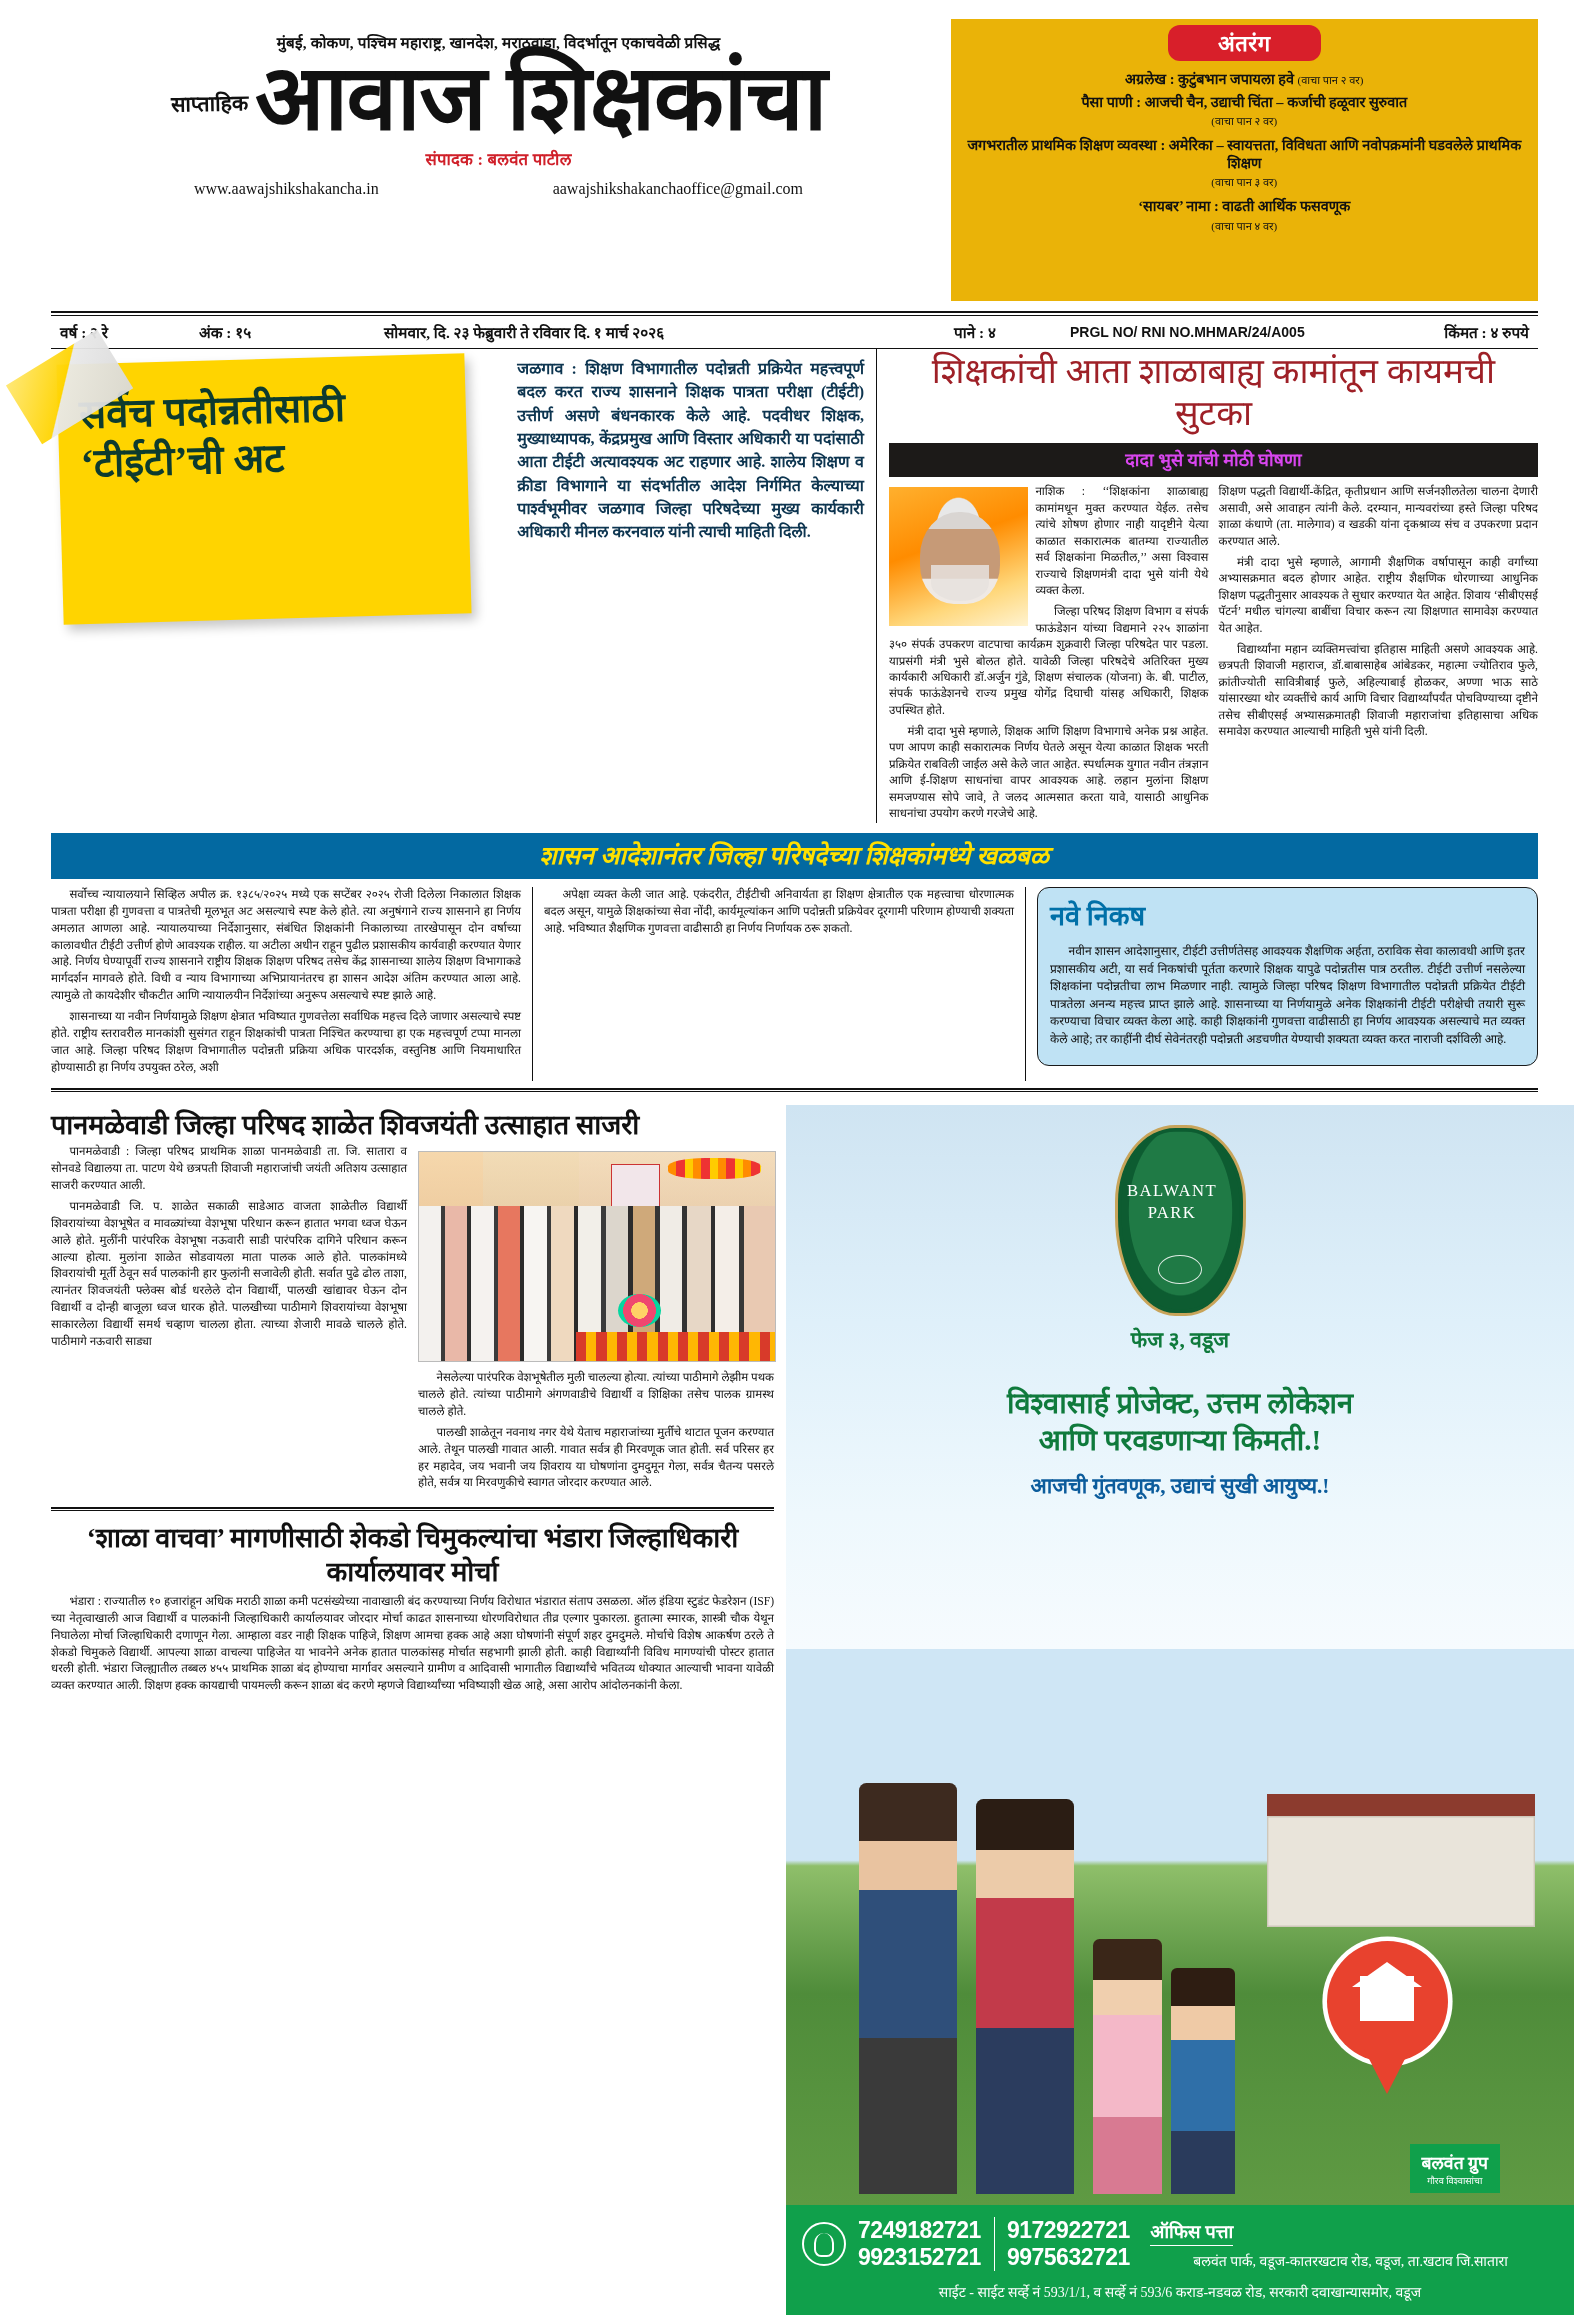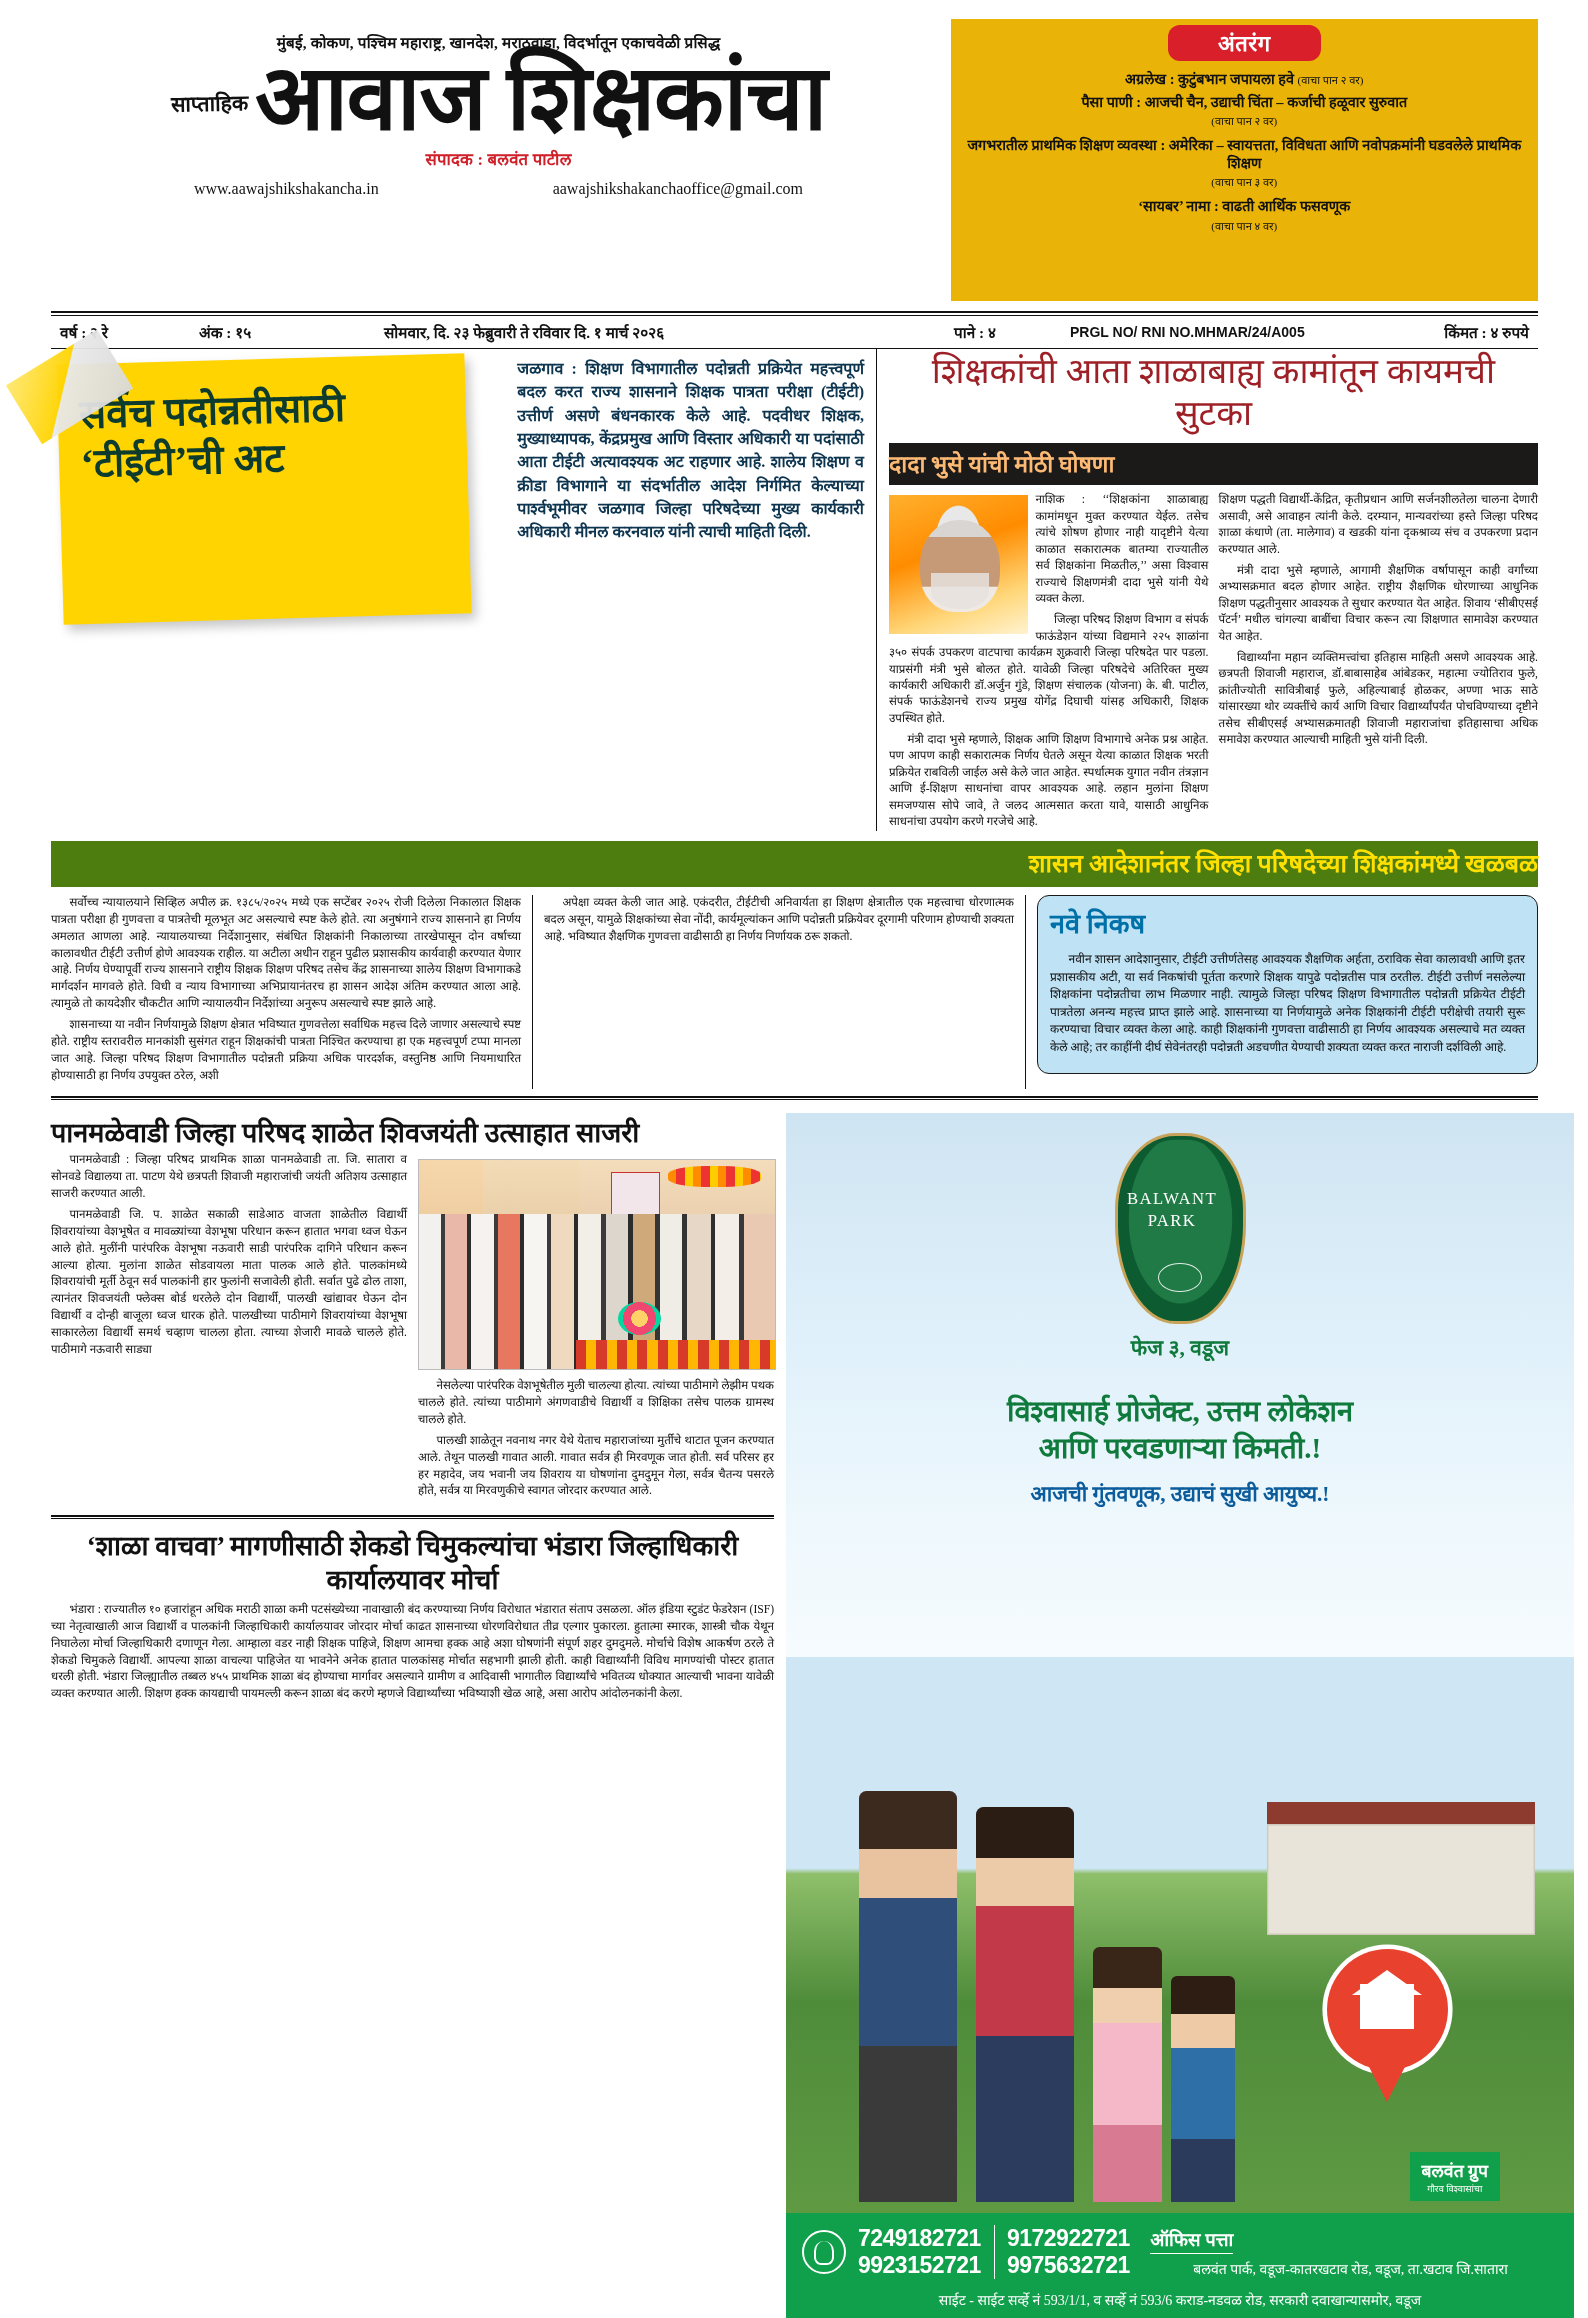--- a/index.html
+++ b/index.html
@@ -61,37 +61,37 @@
     content:"";position:absolute;left:-41px;top:-12px;width:107px;height:69px;
     background:linear-gradient(135deg,#ffe770 0%, #ffd400 45%, #e9e9e9 46%, #d9d9d9 100%);
     transform:rotate(-30deg);opacity:.95;
   }
   .sticky h1{margin:0;color:#0d3b2e;font-size:40px;line-height:1.22;font-weight:bold;}
 
   .lead-text{flex:1 1 auto;padding:8.3px 12px 0 12px;font-size:16px;line-height:1.46;
              color:#0d3550;text-align:justify;font-weight:bold;border-right:1.4px solid #111;}
   .lead-right{flex:0 0 649px;padding-left:12px;}
   .lead-head{color:#9e2027;font-size:35px;font-weight:normal;line-height:1.2;text-align:center;margin:2.8px 0 7.4px 0;}
-  .blackbar{background:#1c1a18;color:#fdba74;font-size:23px;font-weight:bold;text-align:left;padding:3.7px 0 6.5px 0;}
+  .blackbar{background:#1c1a18;color:#d946ef;font-size:18px;font-weight:bold;text-align:center;padding:3.7px 0 6.5px 0;}
   .three-col{display:flex;margin-top:7.4px;gap:10.2px;font-size:11.6px;line-height:1.42;text-align:justify;}
   .three-col .col{flex:1;}
   .bhuse-photo{width:139px;height:139px;float:left;margin:2.8px 7.4px 2.8px 0;
     background:
       radial-gradient(ellipse at 52% 64%, #cfa07e 0 20%, rgba(0,0,0,0) 21%),
       radial-gradient(ellipse at 50% 30%, #e8e8e8 0 22%, rgba(0,0,0,0) 23%),
       linear-gradient(160deg,#ffb02e 0%,#ff8c00 40%,#ffd77a 75%,#fff3d0 100%);
     border:0;position:relative;overflow:hidden;}
   .bhuse-photo .face{position:absolute;left:22%;top:18%;width:58%;height:66%;border-radius:48% 48% 42% 42%;
     background:linear-gradient(180deg,#d9d5d2 0 18%, #c69a77 19% 72%, #efe9e4 73% 100%);}
   .bhuse-photo .beard{position:absolute;left:30%;top:56%;width:42%;height:26%;border-radius:0 0 50% 50%;
     background:#e6e2de;opacity:.85;}
 
   
-  .yellow-band{background:#4d7c0f;color:#ffe000;font-size:25px;font-weight:bold;text-align:right;
-    padding:4.6px 0 7.4px 0;margin:10.2px 51px 0 51px;}
+  .yellow-band{background:#0369a1;color:#ffe000;font-size:25px;font-weight:bold;text-align:center;
+    padding:4.6px 0 7.4px 0;margin:10.2px 51px 0 51px;font-style:italic;}
 
   
   .body-cols{display:flex;padding:8.3px 51px 0 51px;gap:11px;}
   .bc{flex:1;font-size:11.6px;line-height:1.45;text-align:justify;}
   .bc p{margin:0 0 4.6px 0;text-indent:18.5px;}
   .sep-v{border-left:0.9px solid #111;}
 
   
   .nikash{background:#bfe2f4;border:1.9px solid #1a1a1a;border-radius:12px;padding:7.4px 12px 11px 12px;}
   .nikash h3{margin:1.9px 0 6.5px 0;text-align:left;color:#0070a8;font-size:27px;font-weight:bold;}

